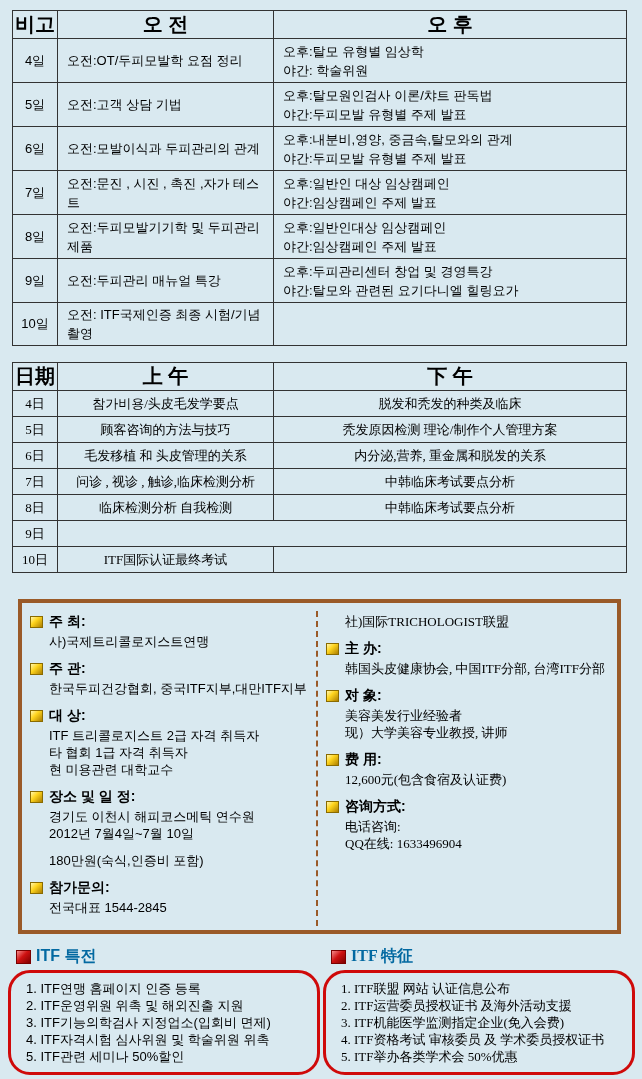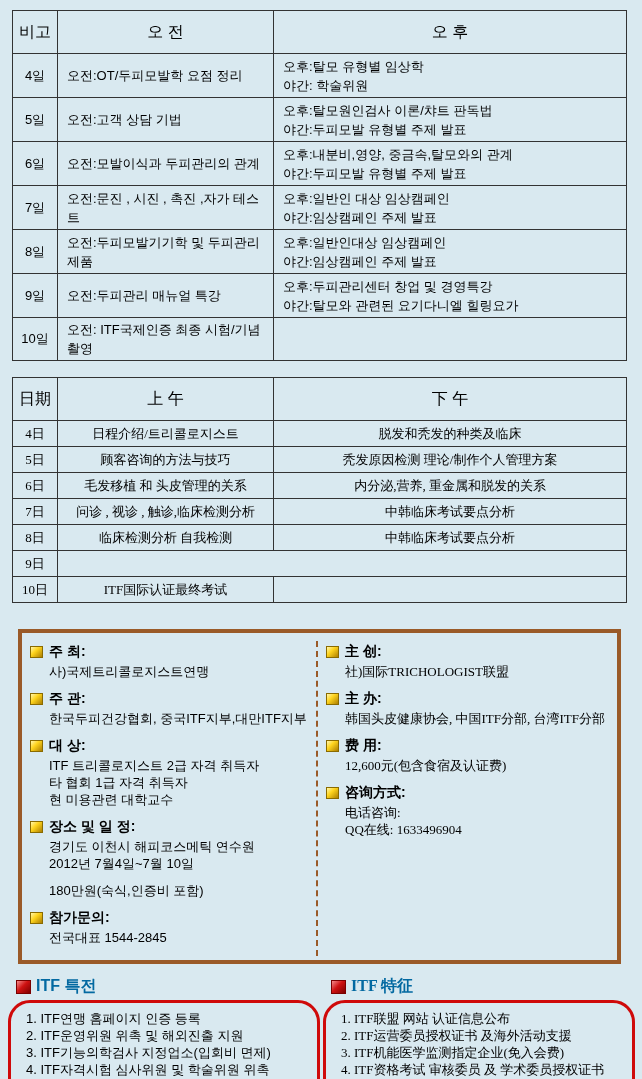--- a/index.html
+++ b/index.html
@@ -7,21 +7,21 @@
   body {
     width:642px; height:1079px;
     background:#d9e9f0;
     font-family:"Liberation Sans", sans-serif;
     color:#000;
     overflow:hidden;
   }
   
   table.sched { border-collapse:collapse; margin-left:12px; }
   table.sched th, table.sched td { border:1px solid #333; }
-  table.sched th { font-size:16px; font-weight:normal; height:43px; text-align:center; padding:0; }
+  table.sched th { font-size:20px; font-weight:bold; height:27px; text-align:center; padding:0; }
   .t1 { margin-top:10px; }
   .t1 td.day { text-align:center; font-size:13px; }
   .t1 td.cell { font-size:13px; padding:2px 9px; line-height:19px; vertical-align:middle; }
   .t1 tr.r2 { height:44px; }
   .t1 tr.r1 { height:27px;padding-left:12px; }
   .t2 { margin-top:16px; font-family:"Liberation Serif", serif; }
   .t2 th { font-family:"Liberation Sans", sans-serif; }
   .t2 td { font-size:13px; text-align:center; height:26px; padding:0 6px; }
   .t2 td.day { font-size:13px; }
   
@@ -141,21 +141,21 @@
       <col style="width:353px">
     </colgroup>
   <tbody>
       <tr>
     <th>日期</th>
     <th>上 午</th>
     <th>下 午</th>
   </tr>
   <tr>
     <td class="day">4日</td>
-    <td>日程介绍/트리콜로지스트</td>
+    <td>참가비용/头皮毛发学要点</td>
     <td>脱发和秃发的种类及临床</td>
   </tr>
   <tr>
     <td class="day">5日</td>
     <td>顾客咨询的方法与技巧</td>
     <td>秃发原因检测 理论/制作个人管理方案</td>
   </tr>
   <tr>
     <td class="day">6日</td>
     <td>毛发移植 和 头皮管理的关系</td>
@@ -242,39 +242,45 @@
         </div>
       <div class="lines">
           <div>전국대표 1544-2845</div>
         </div>
     </div>
 
   </div>
   <div class="info-col right">
 
     <div class="info-item">
-      <div class="label-row">
-          <span class="gold-icon"></span>
-        <span>主 创:</span>
-        </div>
       <div class="lines">
           <div>社)国际TRICHOLOGIST联盟</div>
         </div>
     </div>
 
     <div class="info-item">
       <div class="label-row">
           <span class="gold-icon"></span>
         <span>主 办:</span>
         </div>
       <div class="lines">
           <div>韩国头皮健康协会, 中国ITF分部, 台湾ITF分部</div>
         </div>
     </div>
 
+    <div class="info-item">
+      <div class="label-row">
+          <span class="gold-icon"></span>
+        <span>对 象:</span>
+        </div>
+      <div class="lines">
+        <div>美容美发行业经验者</div>
+        <div>现）大学美容专业教授, 讲师</div>
+      </div>
+    </div>
 
 
     <div class="info-item">
       <div class="label-row">
           <span class="gold-icon"></span>
         <span>费 用:</span>
         </div>
       <div class="lines">
           <div>12,600元(包含食宿及认证费)</div>
         </div>

